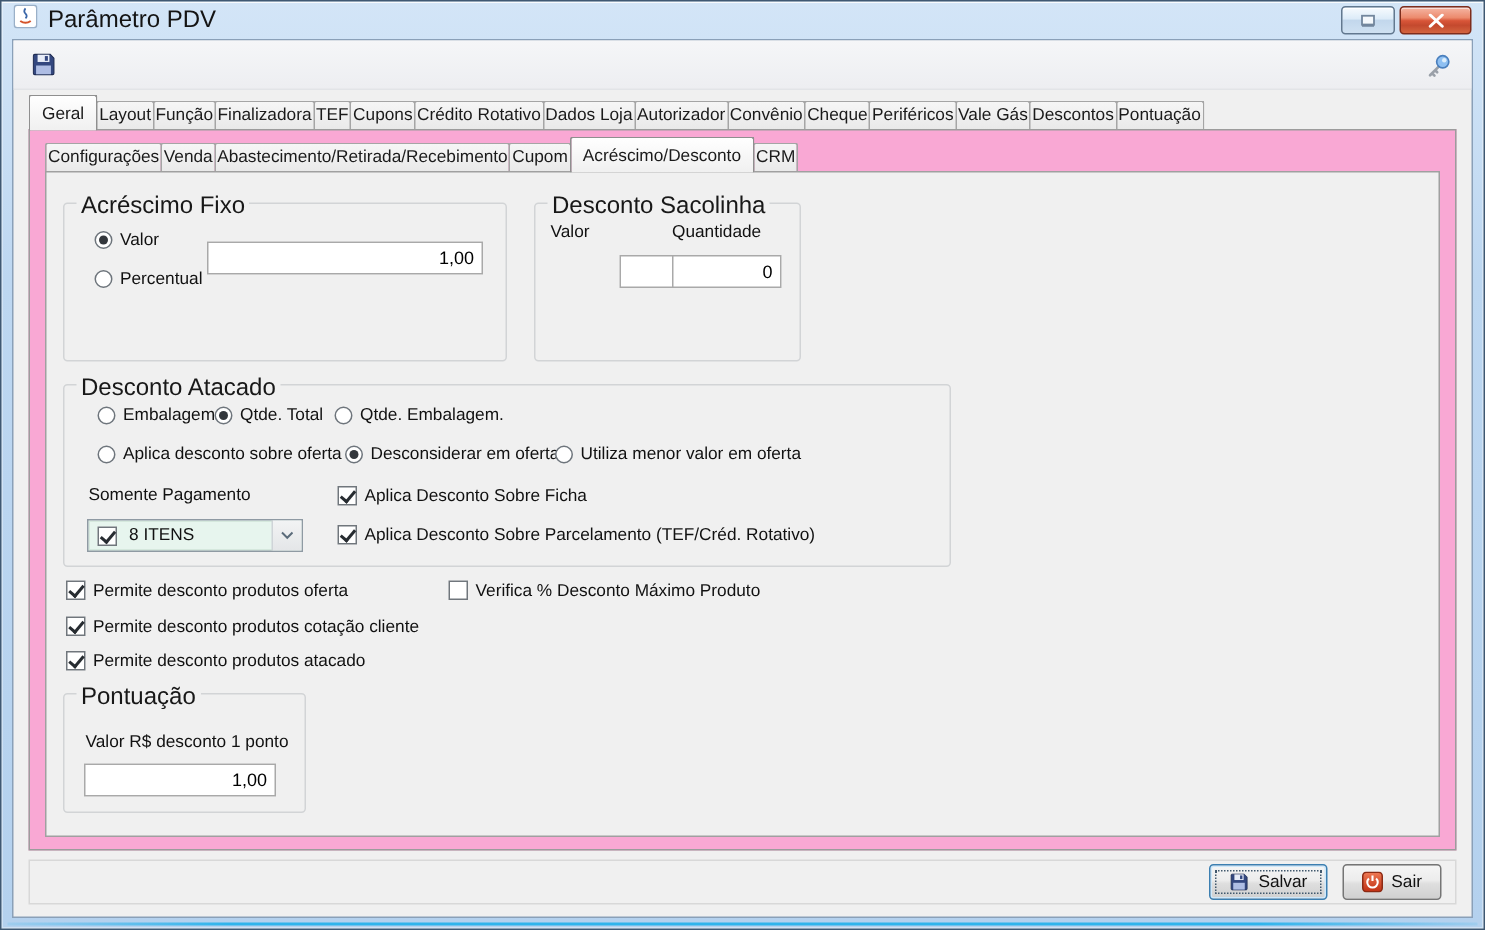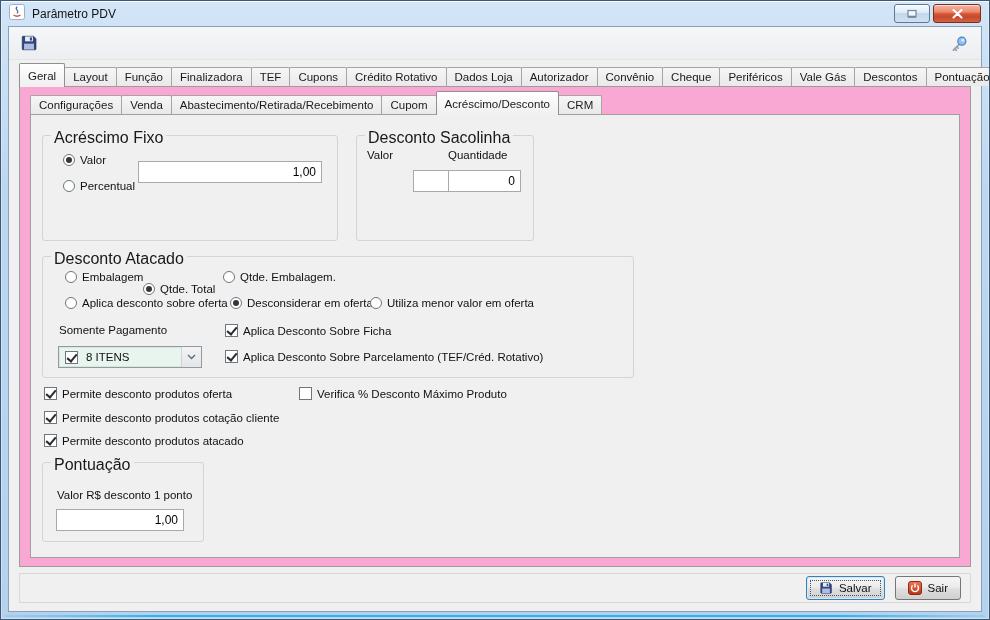--- a/index.html
+++ b/index.html
@@ -14,36 +14,36 @@
     border:1px solid #3f5872;
     background:linear-gradient(180deg,#d3e5f7 0%,#bdd7f1 30%,#b4d1ee 100%);
     box-shadow: inset 0 1px 0 rgba(255,255,255,.75), inset 0 0 0 1px rgba(255,255,255,.35);
     overflow:hidden;
   }
   .window::after{ content:""; position:absolute; left:4px; right:4px; bottom:2px; height:2px;
     background:linear-gradient(90deg, rgba(47,180,236,.15), #2fb4ec 15%, #2fb4ec 85%, rgba(47,180,236,.15)); }
 
   
   .titlebar { position:absolute; left:0; top:0; right:0; height:25px; display:flex; align-items:center; padding:0 8px; }
-  .title-text { margin-left:7px; font-size:12px; color:#141414; }
+  .title-text { margin-left:7px; font-size:16px; color:#141414; }
   .win-controls { margin-left:auto; display:flex; gap:3px; }
   .wbtn { height:19px; border-radius:3px; display:flex; align-items:center; justify-content:center; }
   .wbtn.min { width:36px; border:1px solid #62788f; background:linear-gradient(#f7fbfe,#dcebf8 45%,#c2d7ec 50%,#cfe1f2); box-shadow: inset 0 1px 0 #fff; }
   .wbtn.close { width:48px; border:1px solid #7e2d1c; background:linear-gradient(#f5b6a4,#ec8a6d 40%,#d85538 52%,#c4492e 70%,#d3643f); box-shadow: inset 0 1px 0 rgba(255,255,255,.55); }
 
   
   .client { position:absolute; left:7px; right:7px; top:25px; bottom:7px; background:#f0f0f0; border:1px solid #8aa0b8; }
 
   .toolbar { position:absolute; left:0; right:0; top:0; height:33px; background:linear-gradient(#f5f6f8,#edeef1); border-bottom:1px solid #e2e4e7; }
   .tool-btn { position:absolute; left:10px; top:7px; width:20px; height:20px; border:none; background:transparent; padding:0; }
   .key-btn { position:absolute; right:13px; top:8px; width:18px; height:18px; }
 
   
   .tabbar { position:absolute; display:flex; align-items:flex-end; z-index:3; }
-  .tab { height:19px; margin-bottom:1px; padding:0 8px; display:flex; align-items:center;
+  .tab { height:19px; margin-bottom:1px; padding:0 1px; display:flex; align-items:center;
          border:1px solid #a5a5a5; border-bottom:none; border-radius:2px 2px 0 0;
          background:linear-gradient(#f6f6f6,#e9e9e9); font-size:11.5px; color:#1a1a1a; white-space:nowrap; }
   .tab + .tab { margin-left:-1px; }
   .tab.active { height:24px; margin-bottom:0; padding:0 8px; background:linear-gradient(#ffffff,#f4f4f4 70%,#f0f0f0); border-color:#8f8f8f; position:relative; z-index:4; }
 
   .main-tabbar { left:10px; top:36px; height:24px; }
   .main-panel { position:absolute; left:10px; right:10px; top:59px; bottom:44px; border:1px solid #9c9c9c; background:#f9a8d4; }
 
   .sub-tabbar { left:10px; top:5px; height:23px; }
   .sub-panel { position:absolute; left:10px; right:10px; top:27px; bottom:8px; border:1px solid #a0a0a0; background:#f0f0f0; }
@@ -182,21 +182,21 @@
           <input class="tinput" style="left: 91px; top: 34px; width: 73px;" value="0">
         </div>
 
         <div class="group" style="left:11px; top:141px; width:592px; height:122px;">
           <span class="group-title">Desconto Atacado</span>
 
           <label class="radio" style="left:22px; top:14px;">
             <span class="rb"></span>
             <span>Embalagem</span>
           </label>
-          <label class="radio checked" style="left:100px; top:14px;margin-top:12px;">
+          <label class="radio checked" style="left:100px; top:14px;">
             <span class="rb"></span>
             <span>Qtde. Total</span>
           </label>
           <label class="radio" style="left:180px; top:14px;">
             <span class="rb"></span>
             <span>Qtde. Embalagem.</span>
           </label>
 
           <label class="radio" style="left:22px; top:40px;">
             <span class="rb"></span>

